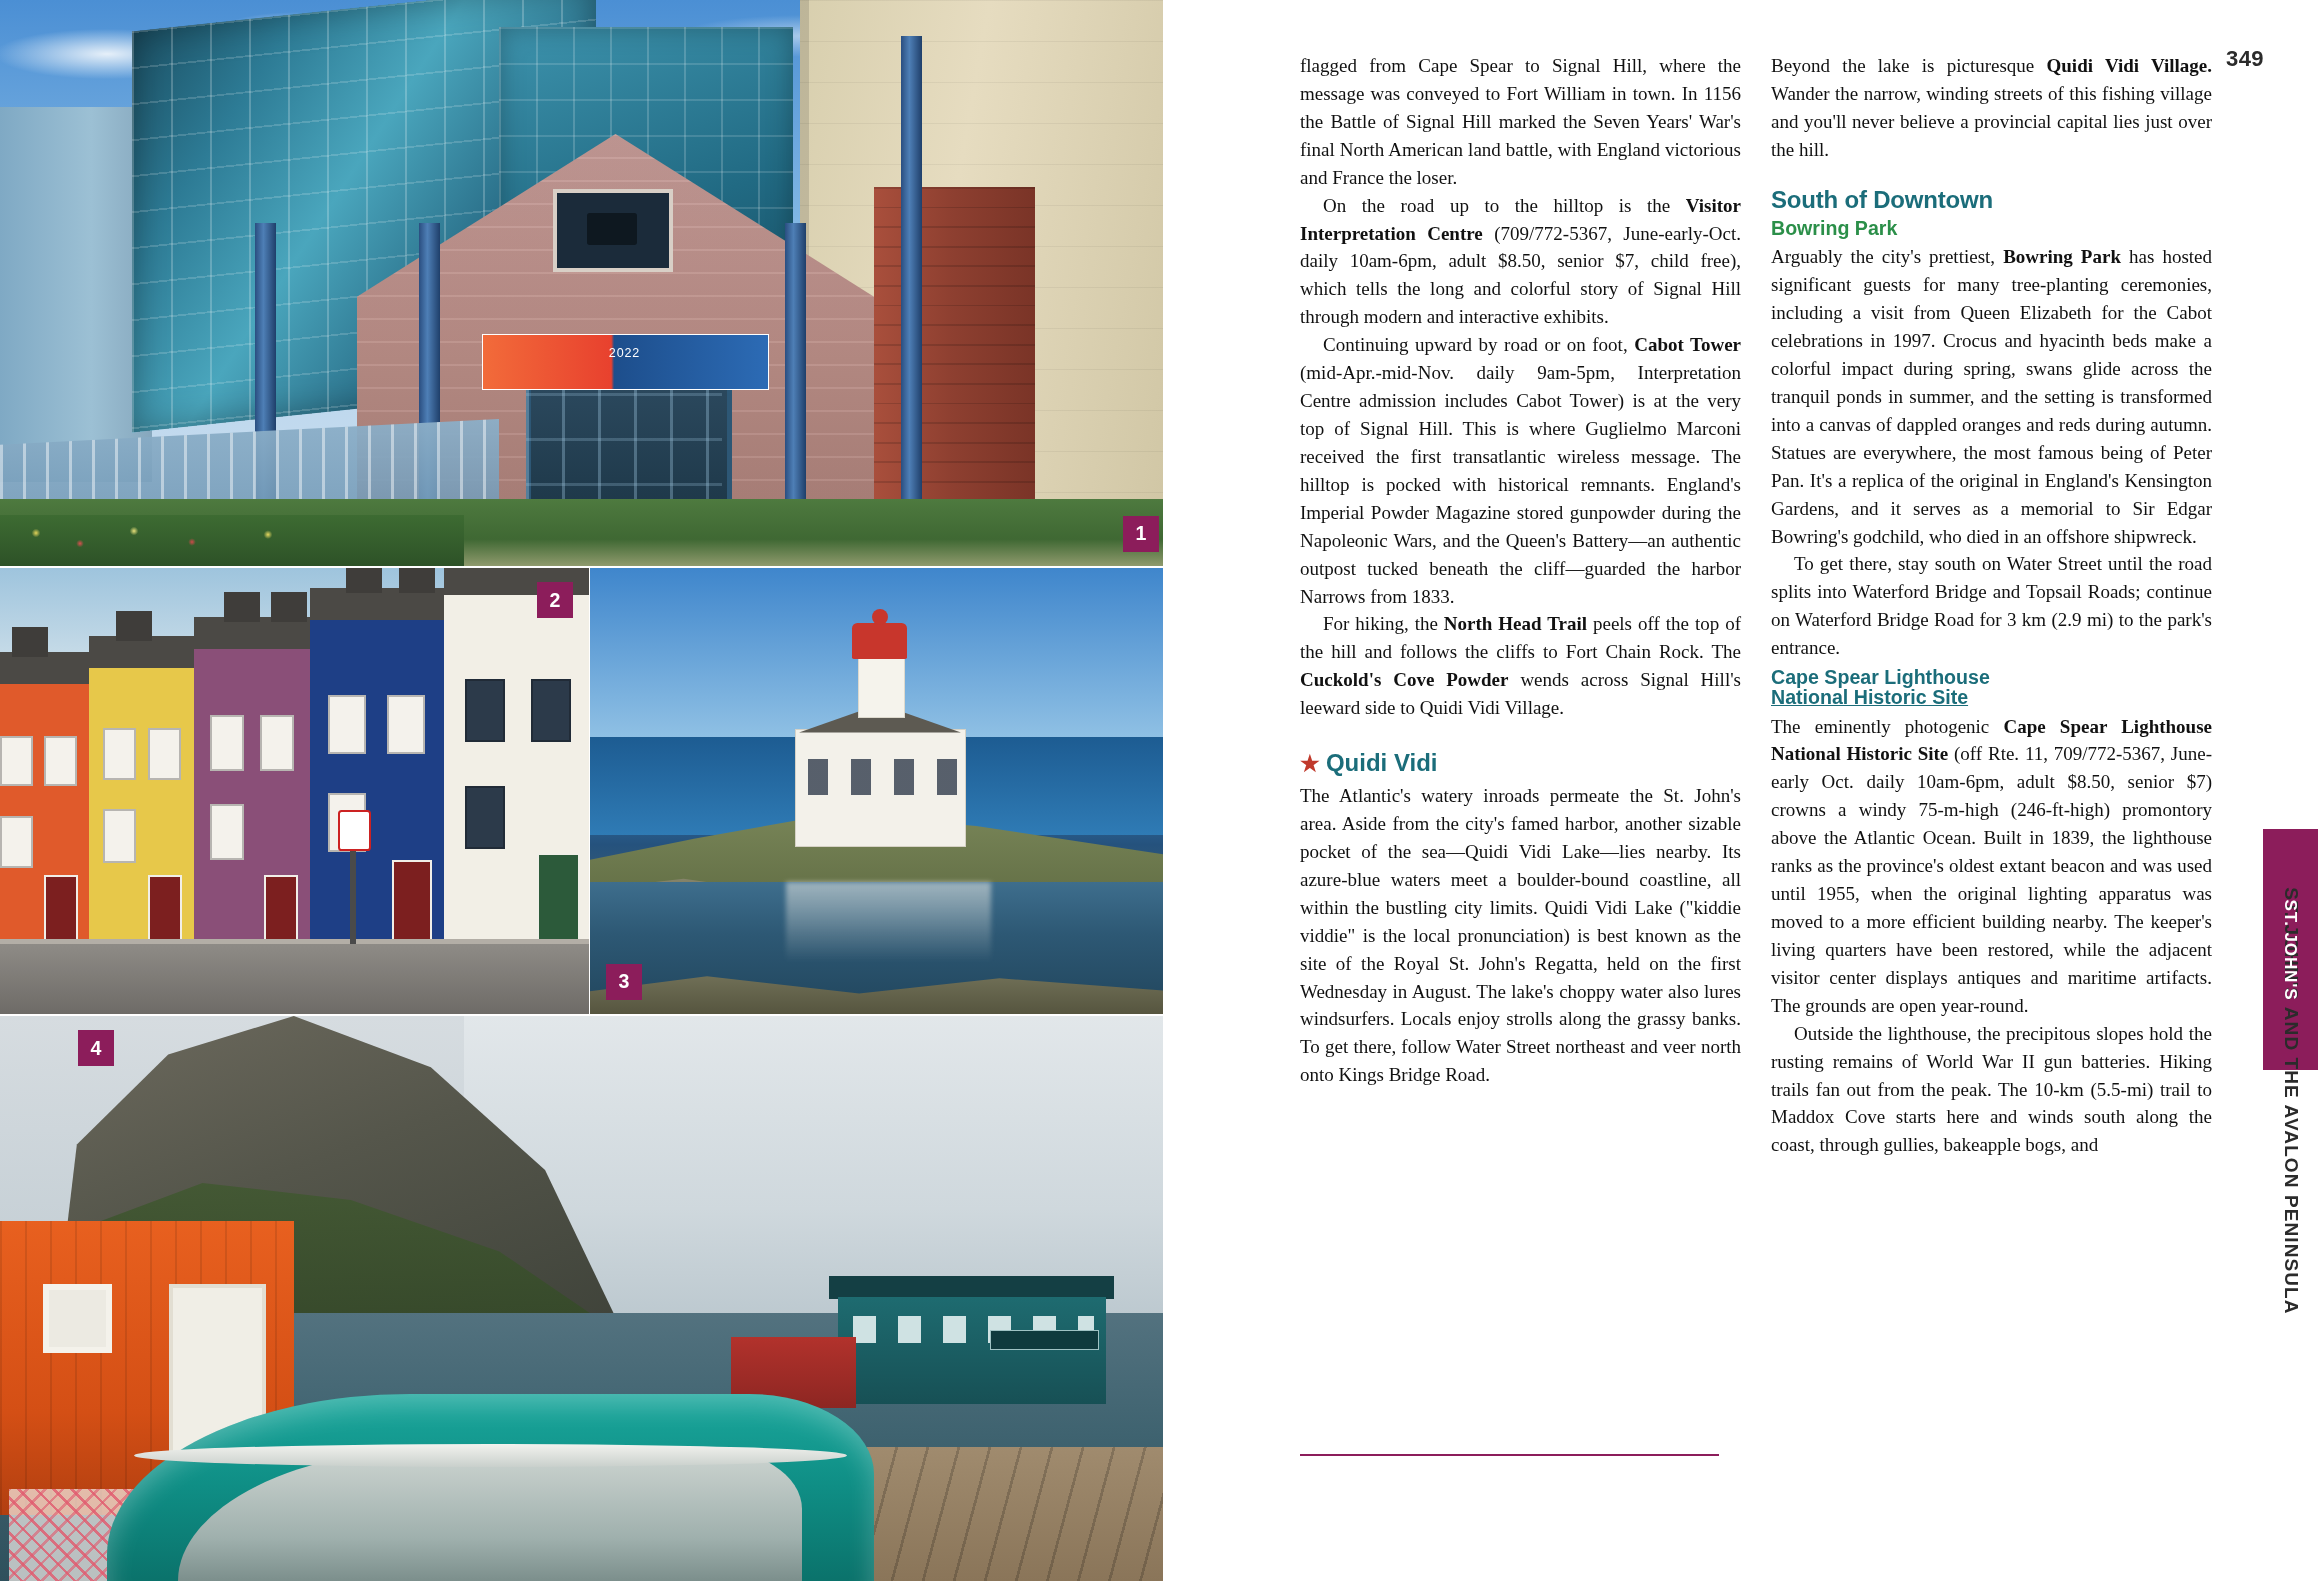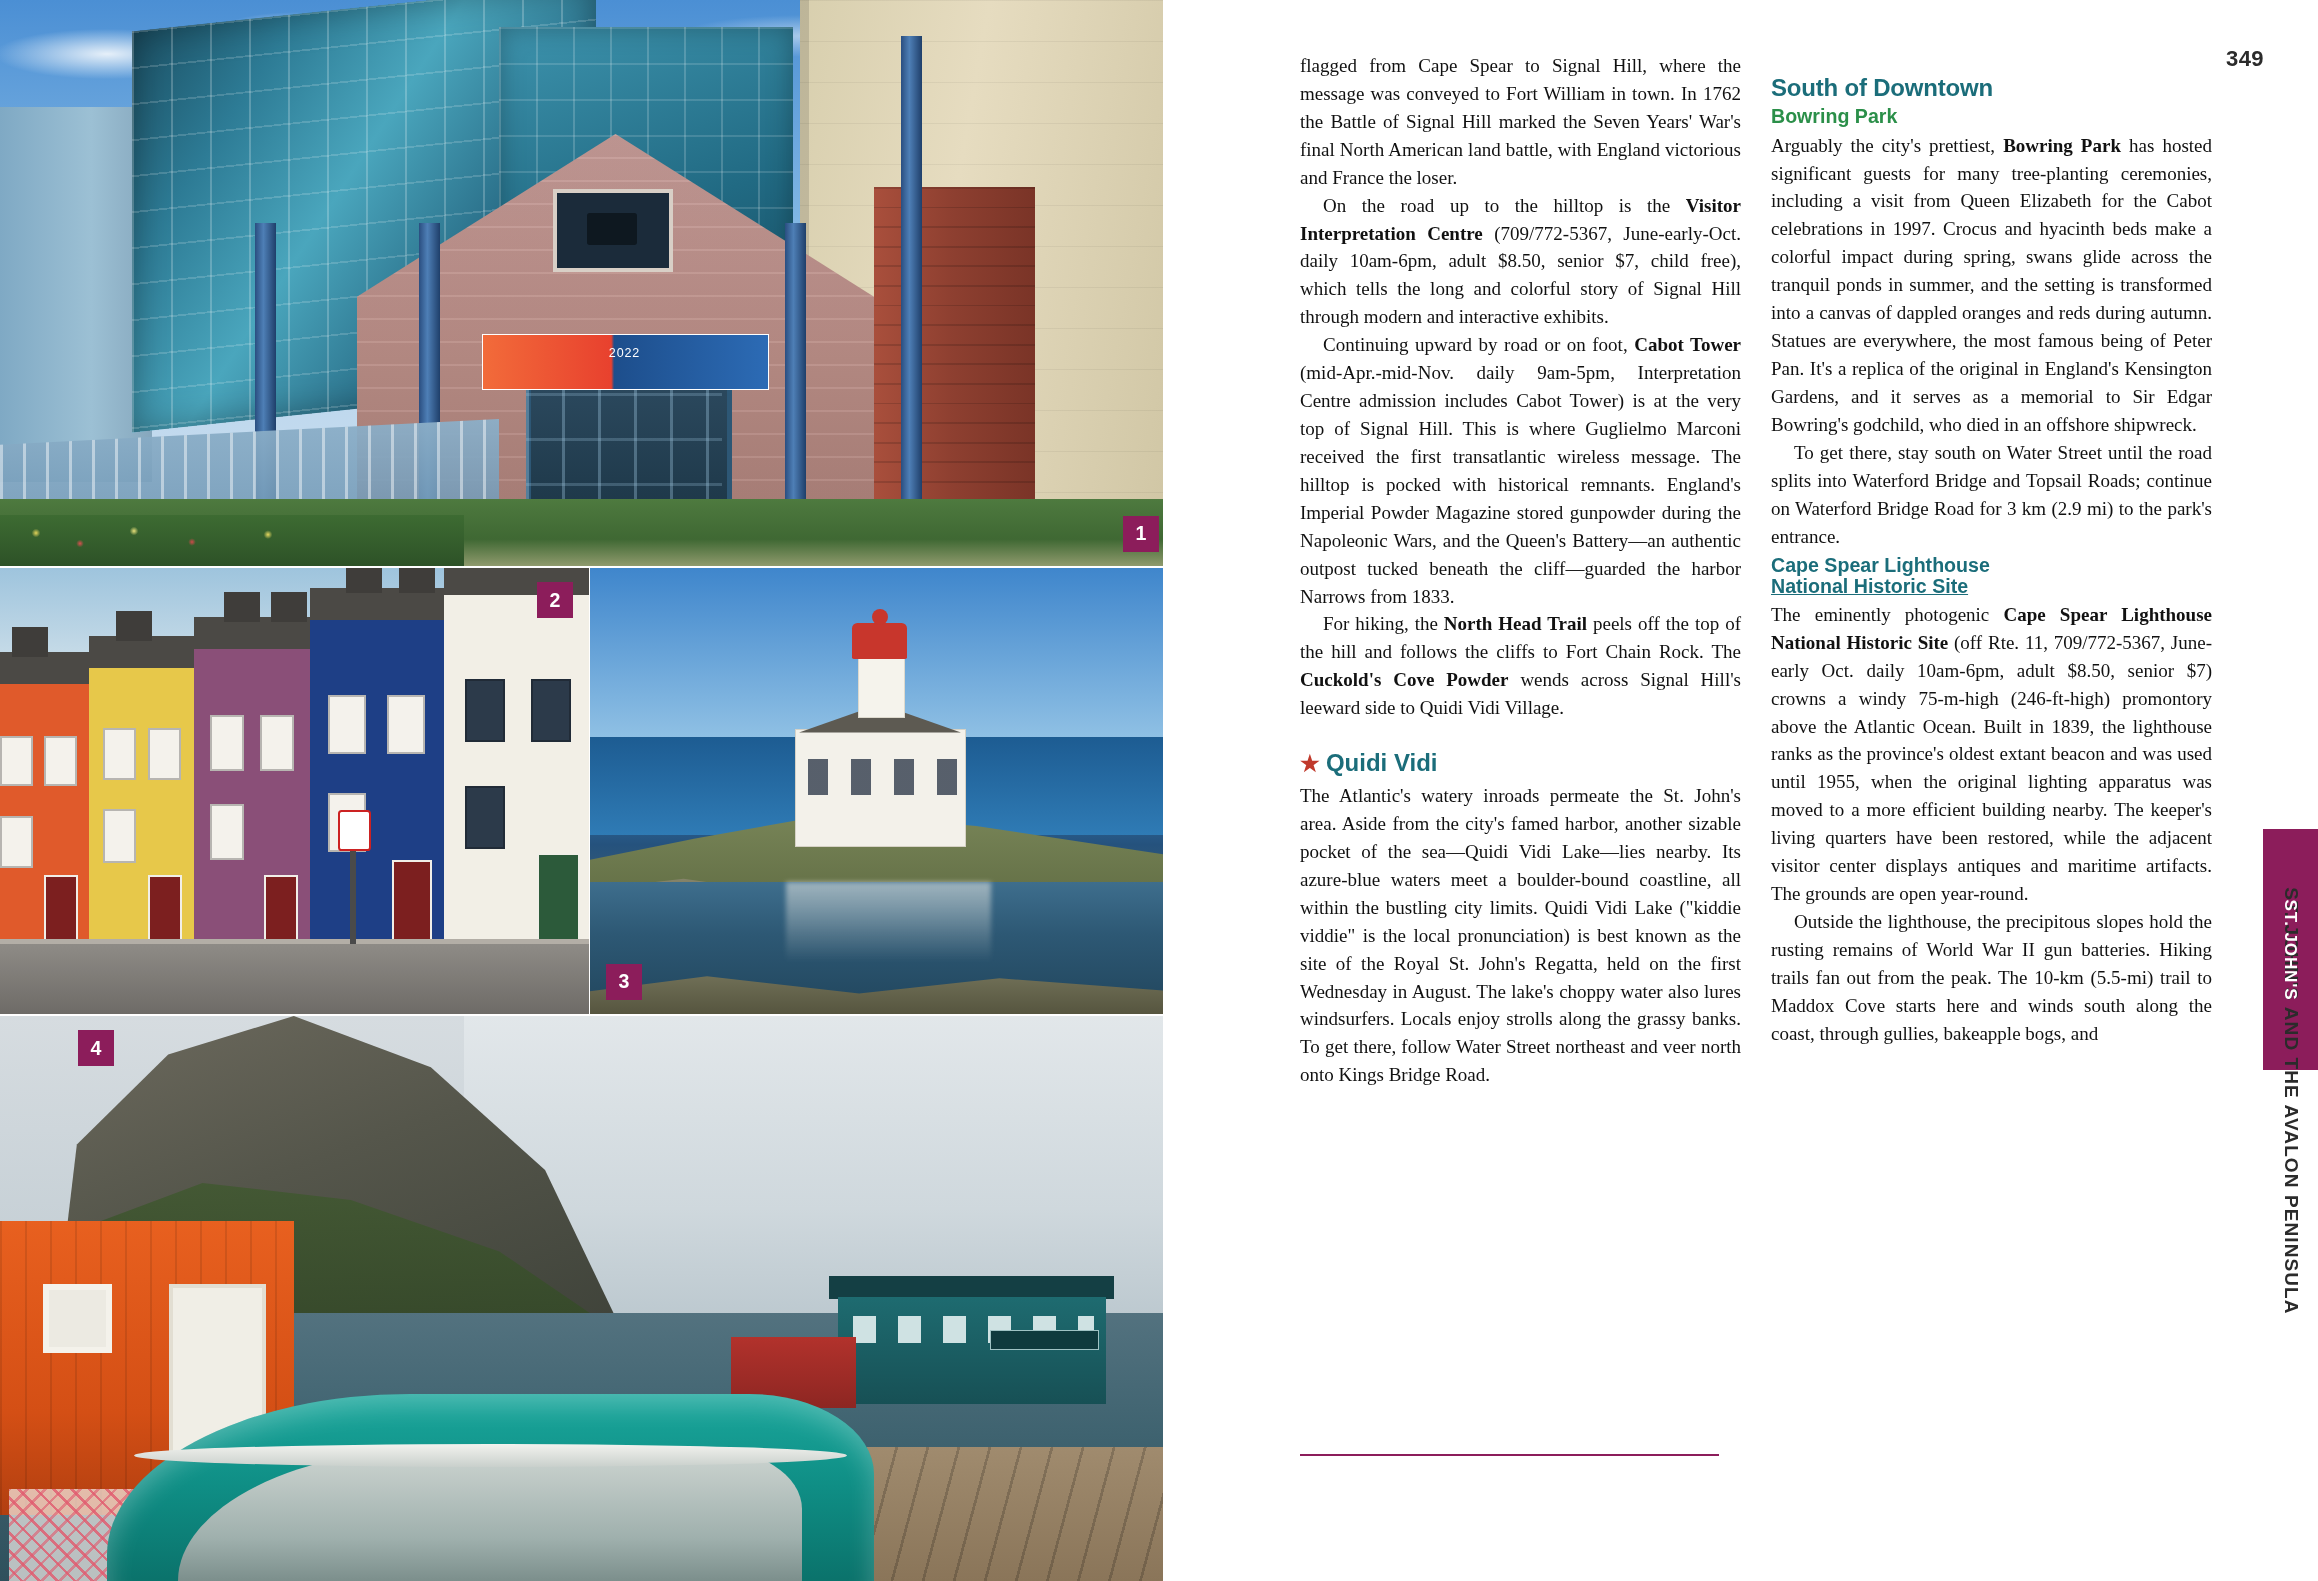--- a/index.html
+++ b/index.html
@@ -643,36 +643,37 @@
       <div class="p4-boat-rim"></div>
       <div class="num-badge" style="left: 78px; top: 14.3px;">4</div>
     </div>
   </div>
 
   <div class="text-page">
 
     <div class="page-number">349</div>
 
     <div class="col col-left">
-      <p class="first"><span>flagged from Cape Spear to Signal Hill, where the message was conveyed to Fort William in town. In 1762 the Battle of Signal Hill marked the Seven Years' War's final North American land battle, with England victorious and France the loser.</span></p>
+      <p class="first"><span>flagged from Cape Spear to Signal Hill, where the message was conveyed to Fort William in town. In 1156 the Battle of Signal Hill marked the Seven Years' War's final North American land battle, with England victorious and France the loser.</span></p>
 
       <p>On the road up to the hilltop is the <b>Visitor Interpretation Centre</b> (709/772-5367, June-early-Oct. daily 10am-6pm, adult $8.50, senior $7, child free), which tells the long and colorful story of Signal Hill through modern and interactive exhibits.</p>
 
       <p>Continuing upward by road or on foot, <b>Cabot Tower</b> (mid-Apr.-mid-Nov. daily 9am-5pm, Interpretation Centre admission includes Cabot Tower) is at the very top of Signal Hill. This is where Guglielmo Marconi received the first transatlantic wireless message. The hilltop is pocked with historical remnants. England's Imperial Powder Magazine stored gunpowder during the Napoleonic Wars, and the Queen's Battery—an authentic outpost tucked beneath the cliff—guarded the harbor Narrows from 1833.</p>
 
       <p>For hiking, the <b>North Head Trail</b> peels off the top of the hill and follows the cliffs to Fort Chain Rock. The <b>Cuckold's Cove Powder</b> wends across Signal Hill's leeward side to Quidi Vidi Village.</p>
 
       <h2 class="star-head">
         <span class="star">★</span><span>Quidi Vidi</span>
       </h2>
 
       <p class="noindent"><span>The Atlantic's watery inroads permeate the St. John's area. Aside from the city's famed harbor, another sizable pocket of the sea—Quidi Vidi Lake—lies nearby. Its azure-blue waters meet a boulder-bound coastline, all within the bustling city limits. Quidi Vidi Lake ("kiddie viddie" is the local pronunciation) is best known as the site of the Royal St. John's Regatta, held on the first Wednesday in August. The lake's choppy water also lures windsurfers. Locals enjoy strolls along the grassy banks. To get there, follow Water Street northeast and veer north onto Kings Bridge Road.</span></p>
     </div>
 
     <div class="col col-right">
+      <p class="first">Beyond the lake is picturesque <b>Quidi Vidi Village.</b> Wander the narrow, winding streets of this fishing village and you'll never believe a provincial capital lies just over the hill.</p>
 
       <h2 class="sec-head">South of Downtown</h2>
       <h3 class="sub-head">Bowring Park</h3>
 
       <p class="noindent">Arguably the city's prettiest, <b>Bowring Park</b> has hosted significant guests for many tree-planting ceremonies, including a visit from Queen Elizabeth for the Cabot celebrations in 1997. Crocus and hyacinth beds make a colorful impact during spring, swans glide across the tranquil ponds in summer, and the setting is transformed into a canvas of dappled oranges and reds during autumn. Statues are everywhere, the most famous being of Peter Pan. It's a replica of the original in England's Kensington Gardens, and it serves as a memorial to Sir Edgar Bowring's godchild, who died in an offshore shipwreck.</p>
 
       <p><span>To get there, stay south on Water Street until the road splits into Waterford Bridge and Topsail Roads; continue on Waterford Bridge Road for 3 km (2.9 mi) to the park's entrance.</span></p>
 
       <h3 class="sub-head teal">Cape Spear Lighthouse</h3>
       <h3 class="sub-head teal" style="margin-top:-5.4px;text-decoration:underline;">National Historic Site</h3>

